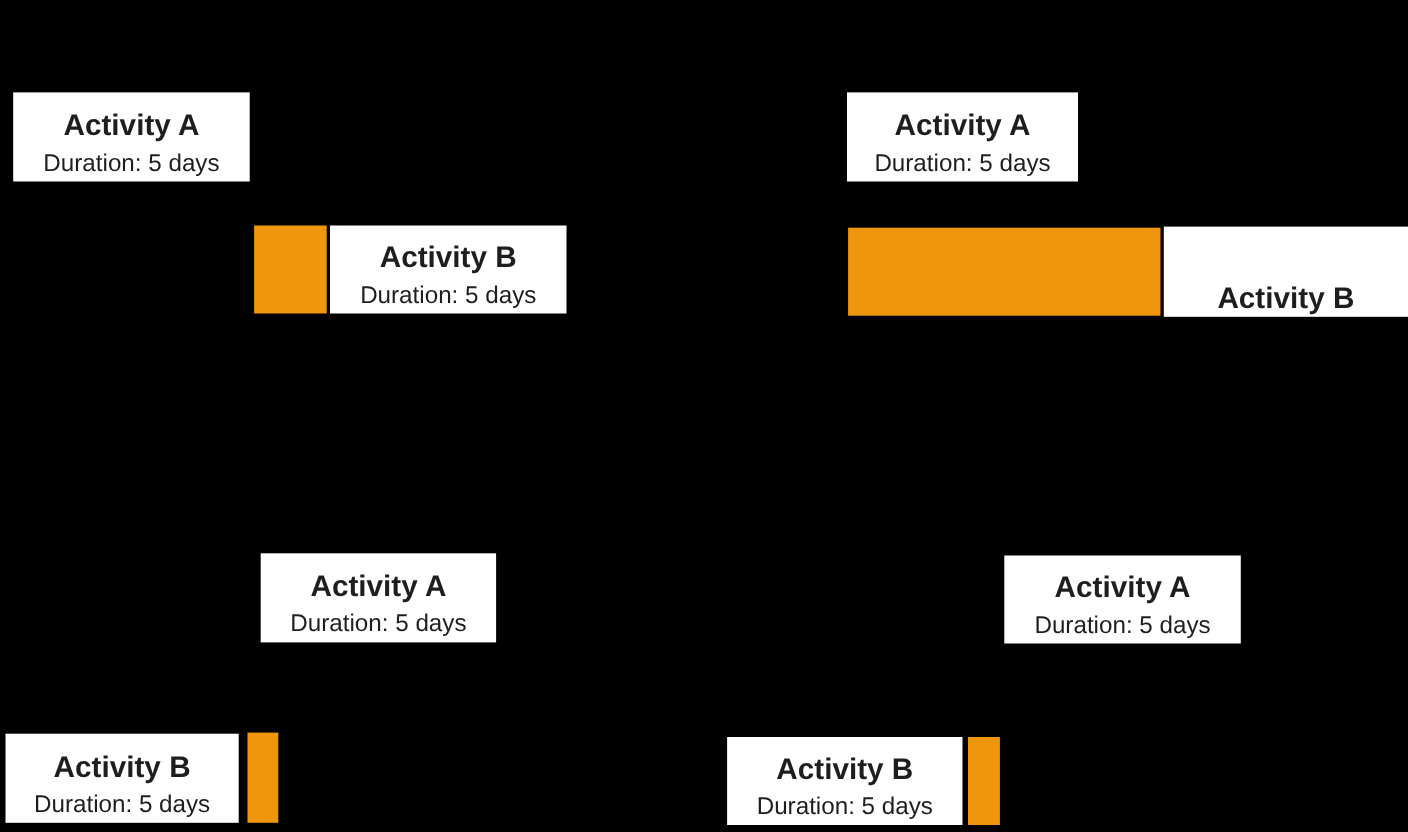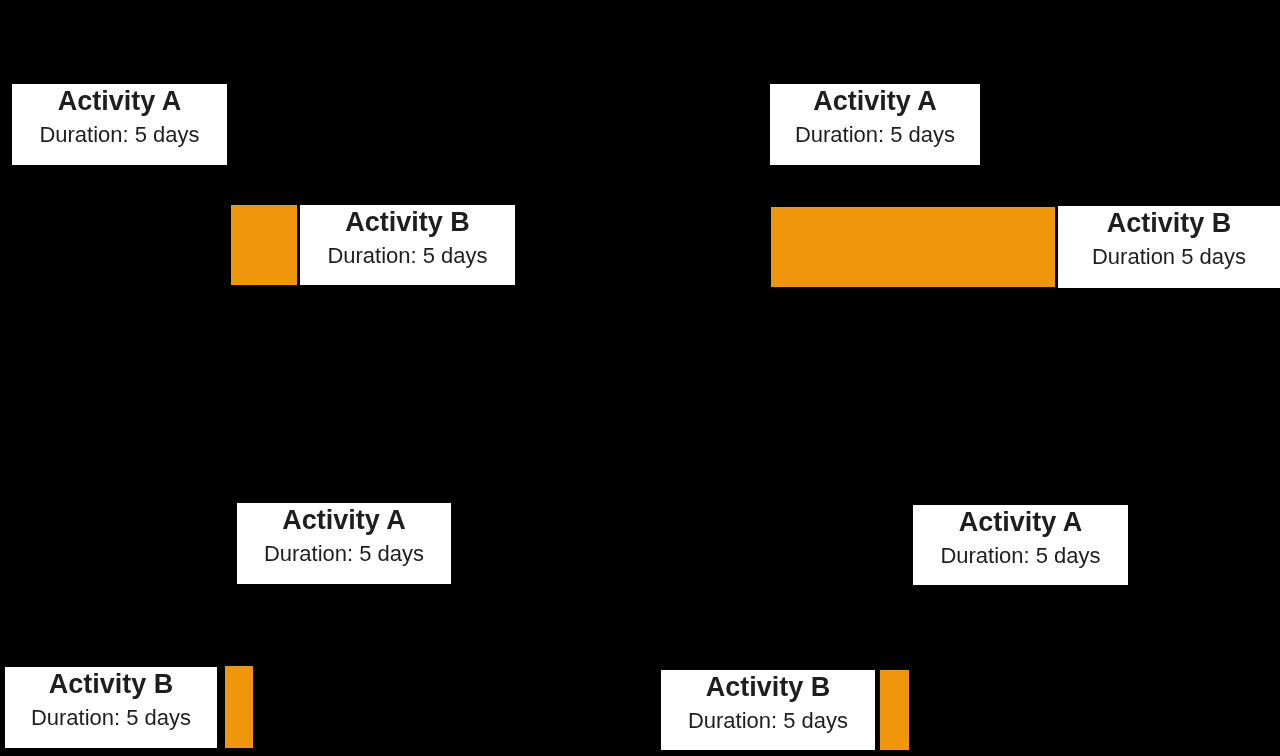--- a/index.html
+++ b/index.html
@@ -18,21 +18,21 @@
     position: absolute;
     left: 0; top: 0;
     width: 1280px; height: 756px;
   }
   .box {
     position: absolute;
     background: #ffffff;
     color: #1e1e1e;
     display: flex;
     flex-direction: column;
-    justify-content: flex-start;
+    justify-content: flex-end;
     align-items: center;
     text-align: center;
     box-sizing: border-box;
   }
   .box .title {
     font-weight: bold;
     font-size: 27px;
     line-height: 34px;
     white-space: nowrap;
   }
@@ -82,21 +82,20 @@
     <div class="duration">Duration: 5 days</div>
   </div>
 
   <div class="box q2-a" style="background: rgb(255, 255, 255); color: rgb(30, 30, 30);">
     <div class="title">Activity A</div>
     <div class="duration">Duration: 5 days</div>
   </div>
   <div class="bar q2-bar" style="background: rgb(240, 150, 13);"></div>
   <div class="box q2-b" style="background: rgb(255, 255, 255); color: rgb(30, 30, 30);">
     <div class="title">Activity B</div>
-    <div class="duration">Duration 5 days</div>
   </div>
 
   <div class="box q3-a" style="background: rgb(255, 255, 255); color: rgb(30, 30, 30);">
     <div class="title">Activity A</div>
     <div class="duration">Duration: 5 days</div>
   </div>
   <div class="box q3-b" style="background: rgb(255, 255, 255); color: rgb(30, 30, 30);">
     <div class="title">Activity B</div>
     <div class="duration">Duration: 5 days</div>
   </div>

